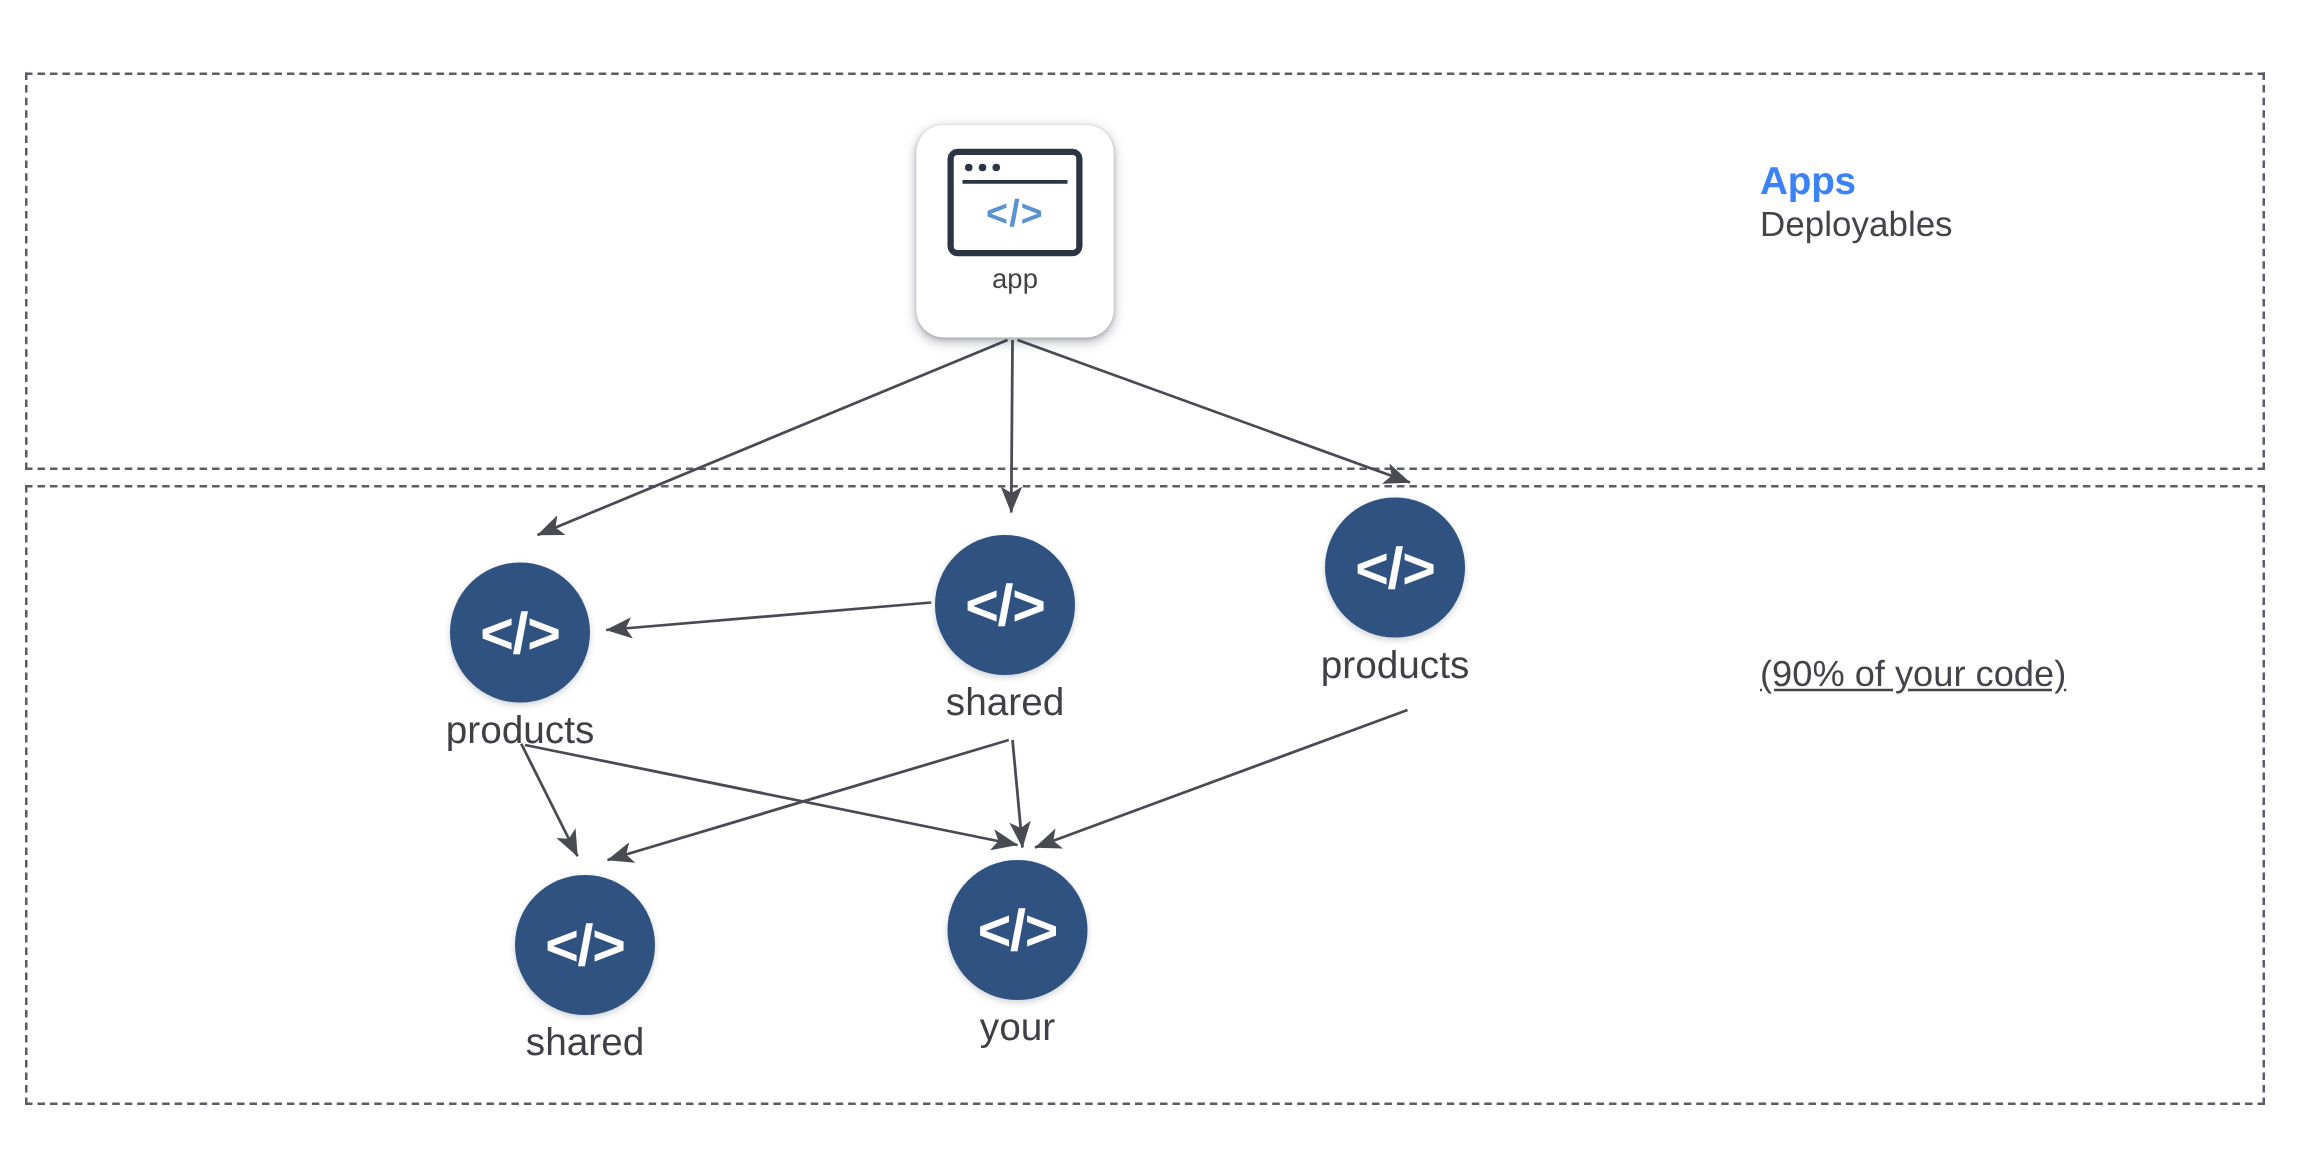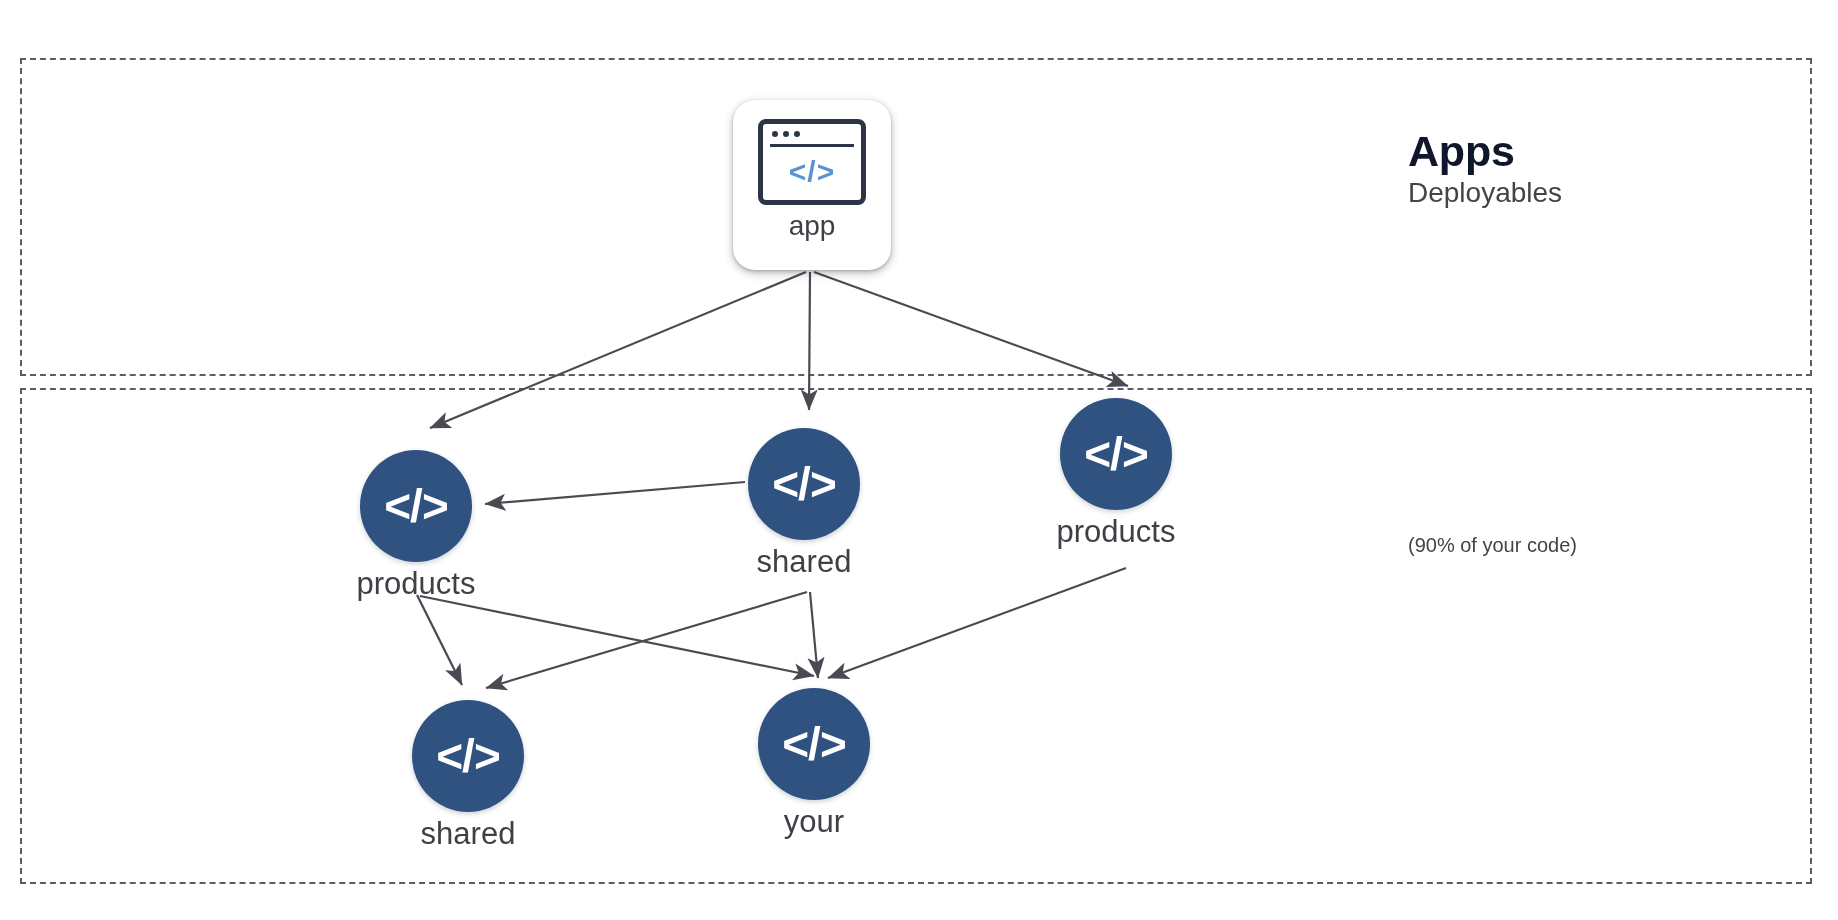--- a/index.html
+++ b/index.html
@@ -38,35 +38,35 @@
     width: 1792px; height: 496px;
   }
 
   
   .region-label {
     position: absolute;
     line-height: 1.08;
   }
   .region-label .rl-title {
     display: block;
-    font-size: 43px;
+    font-size: 31px;
     font-weight: bold;
-    color: #0f172a;
+    color: #3b82f6;
     letter-spacing: -0.2px;
   }
   .region-label .rl-sub {
     display: block;
     font-size: 28px;
     font-weight: normal;
     color: #434349;
     margin-top: 4px;
   }
   #label-apps { left: 1408px; top: 128px; }
   #label-libs { left: 1408px; top: 523px; }
-  #label-libs .rl-sub { font-size: 20px; margin-top: 12px; }
+  #label-libs .rl-sub { font-size: 29px; margin-top: 2px; text-decoration: underline; }
 
   
   #edges {
     position: absolute;
     left: 0; top: 0;
     width: 1838px; height: 920px;
     pointer-events: none;
   }
 
   
@@ -120,21 +120,21 @@
     font-weight: bold;
     color: #5b92d0;
     line-height: 1;
     position: absolute;
     left: 0; right: 0;
     top: 33px;
     text-align: center;
     letter-spacing: 1px;
   }
   #node-app .node-label-inner {
-    font-size: 28px;
+    font-size: 22px;
     color: #3f3f46;
     margin-top: 7px;
     line-height: 1;
   }
 
   
   .lib-node {
     position: absolute;
     width: 112px;
     height: 112px;

